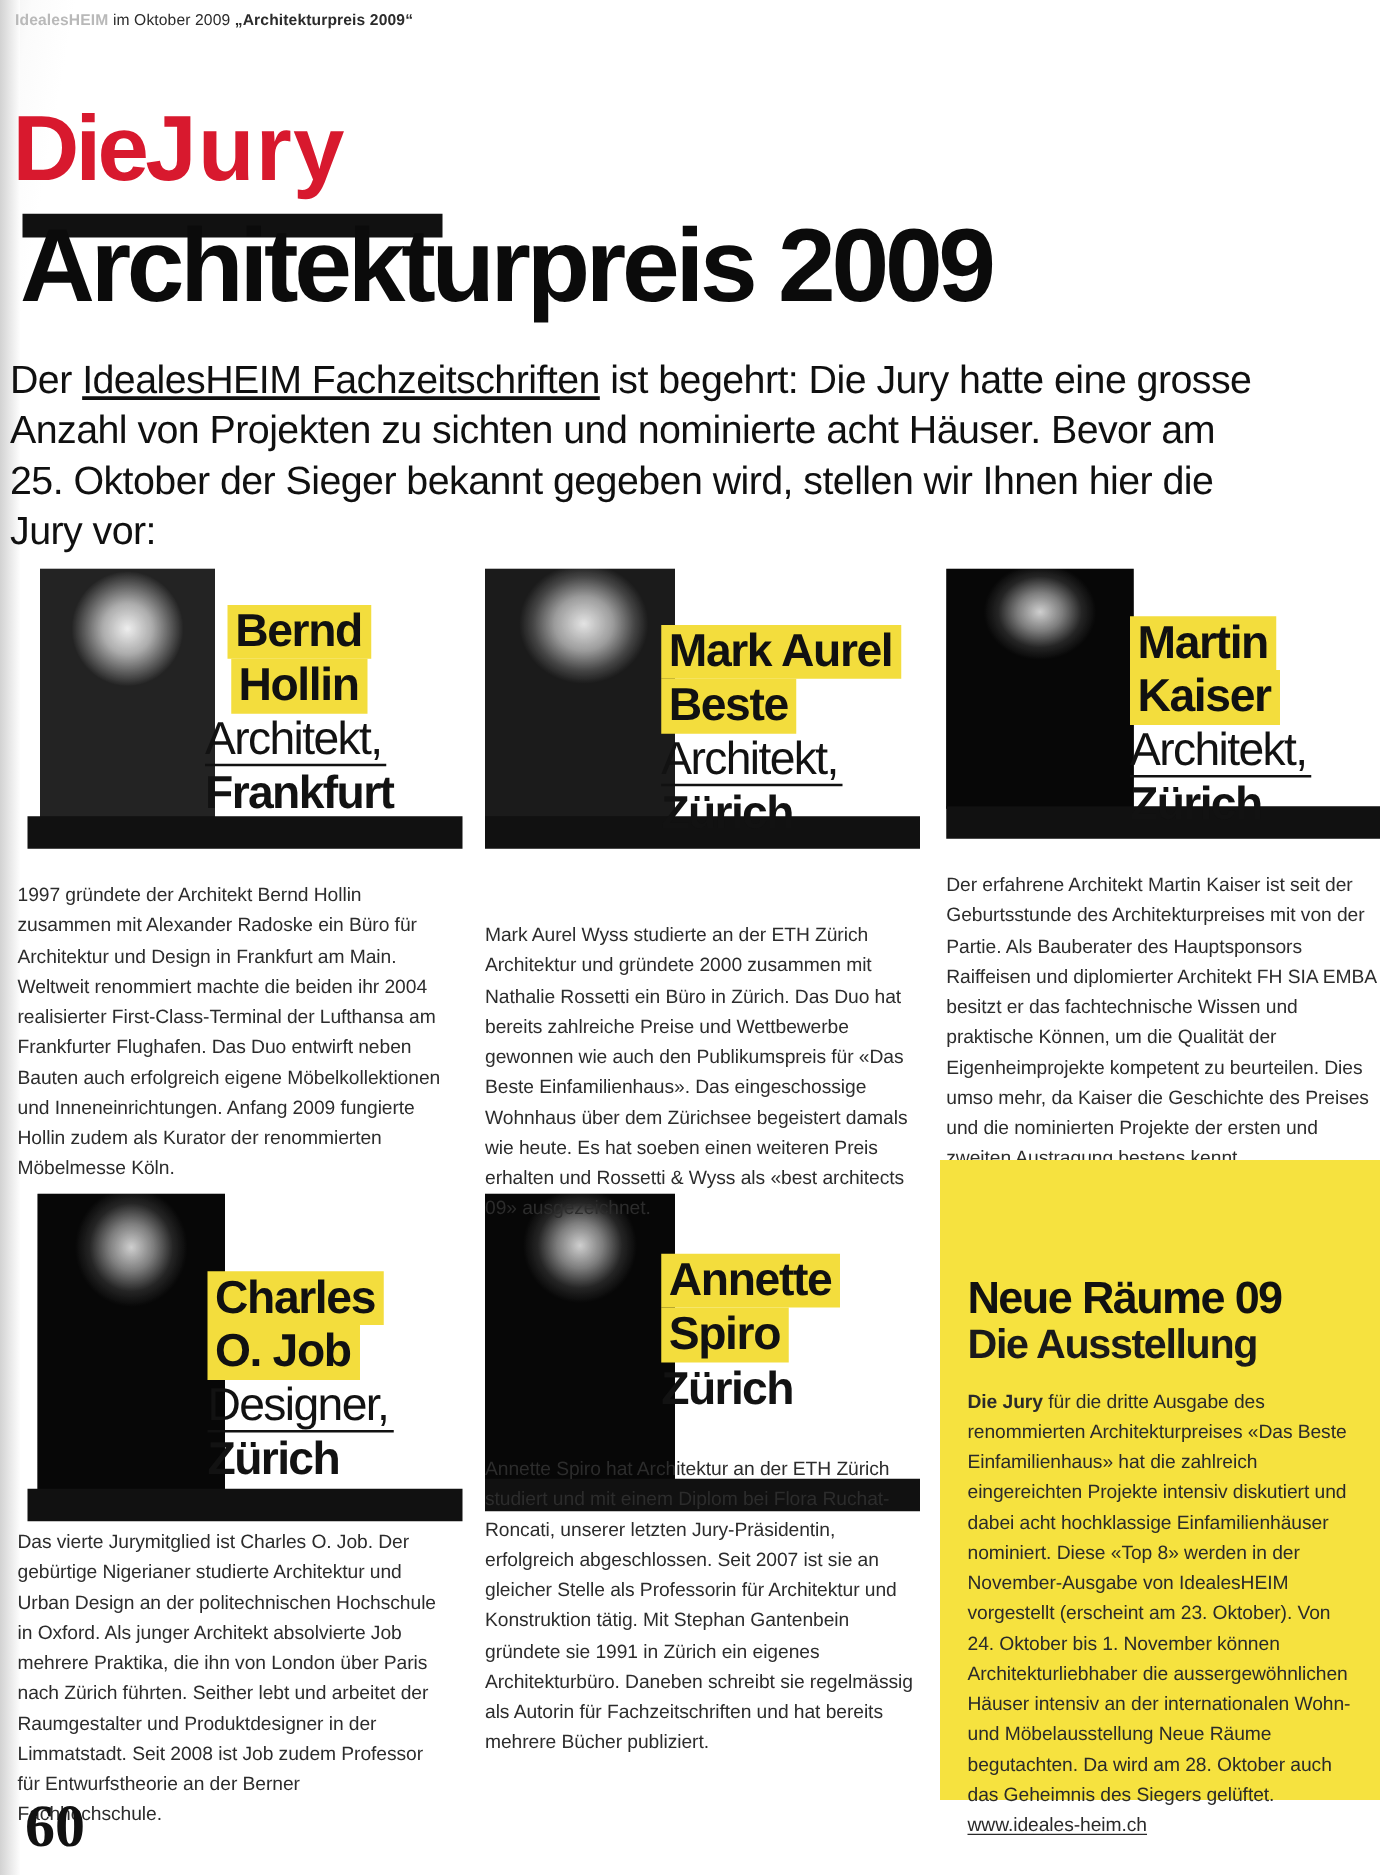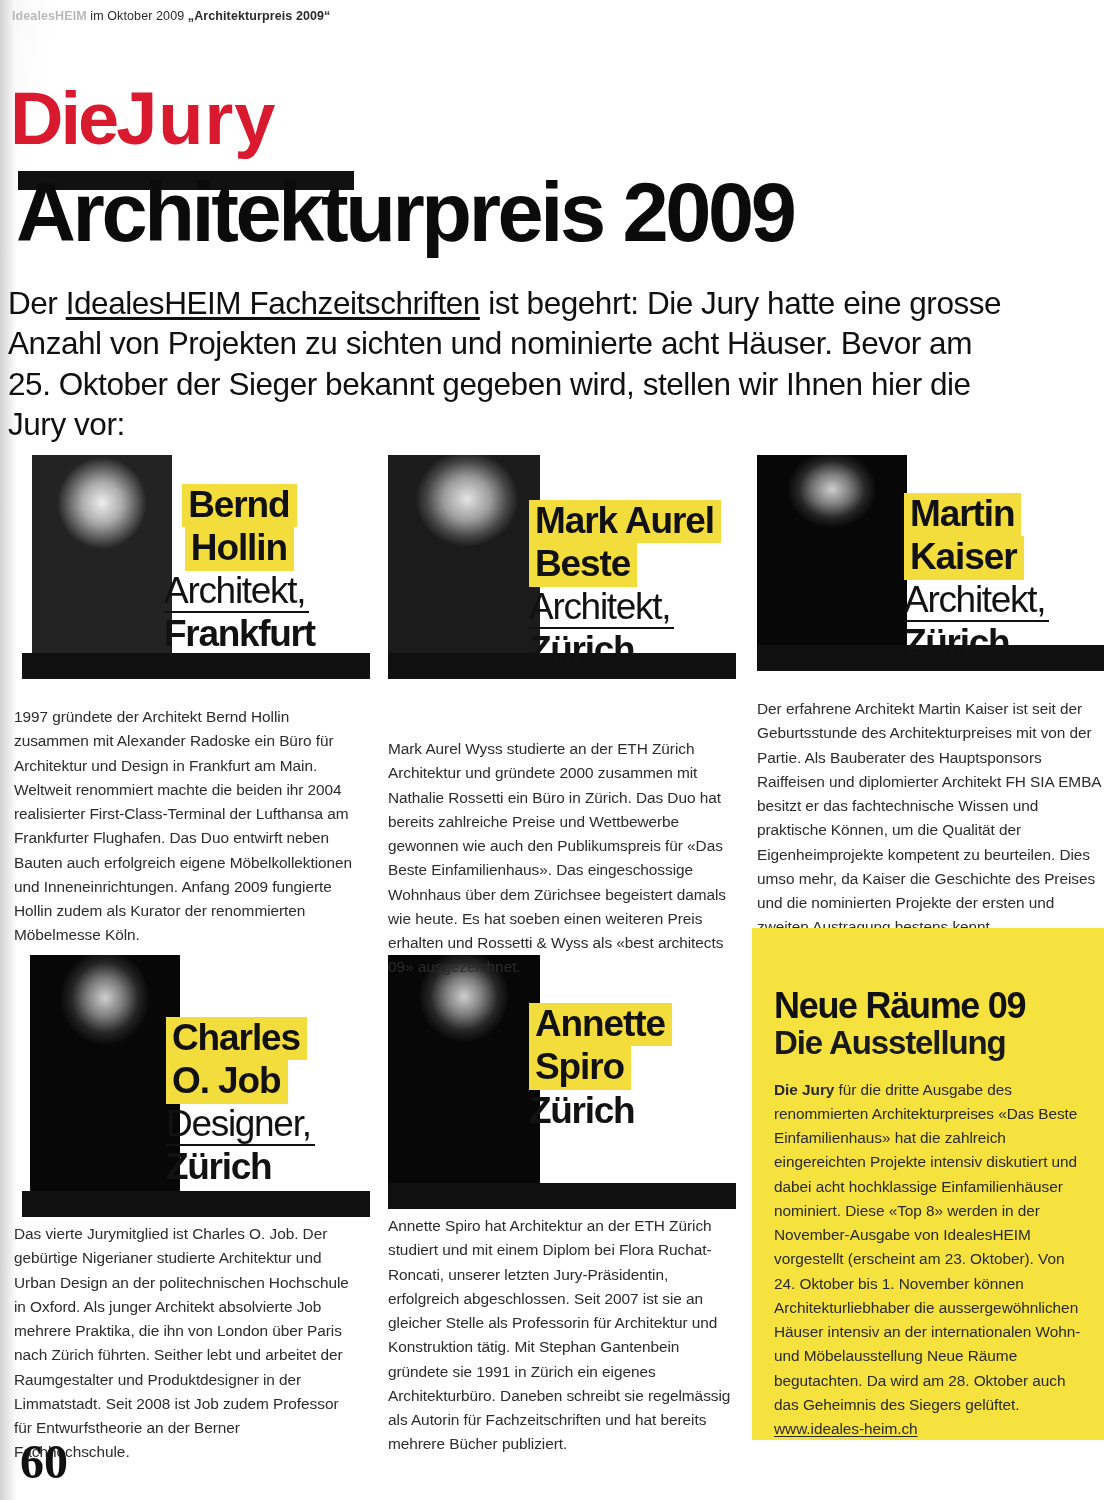--- a/index.html
+++ b/index.html
@@ -104,28 +104,28 @@
   .bio {
     position: absolute;
     font-size: 15.4px; line-height: 1.575;
     color: #2c2c2c; letter-spacing: -.05px;
     text-align: left; font-weight: 400;
   }
   .bio-a1 { left: 14px;  top: 705px; width: 344px; }
   .bio-a2 { left: 388px; top: 705px; width: 344px; margin-top: 32px; }
   .bio-a3 { left: 757px; top: 697px; width: 345px; }
   .bio-b1 { left: 14px;  top: 1222px; width: 345px; }
-  .bio-b2 { left: 388px; top: 1214px; width: 345px; }
+  .bio-b2 { left: 388px; top: 1164px; width: 345px; }
 
   
   .sidebar {
     position: absolute; left: 752px; top: 928px;
     width: 352px; height: 512px;
     background: #f6e23f;
-    padding: 60px 18px 18px 22px;
+    padding: 92px 18px 18px 22px;
   }
   .sb-title {
     font-size: 36px; font-weight: bold; color: #111;
     letter-spacing: -1.3px; line-height: 1.0;
   }
   .sb-sub {
     font-size: 33px; font-weight: 700; color: #1a1a1a;
     letter-spacing: -1.1px; line-height: 1.08; margin-top: 1px;
   }
   .sb-body {

